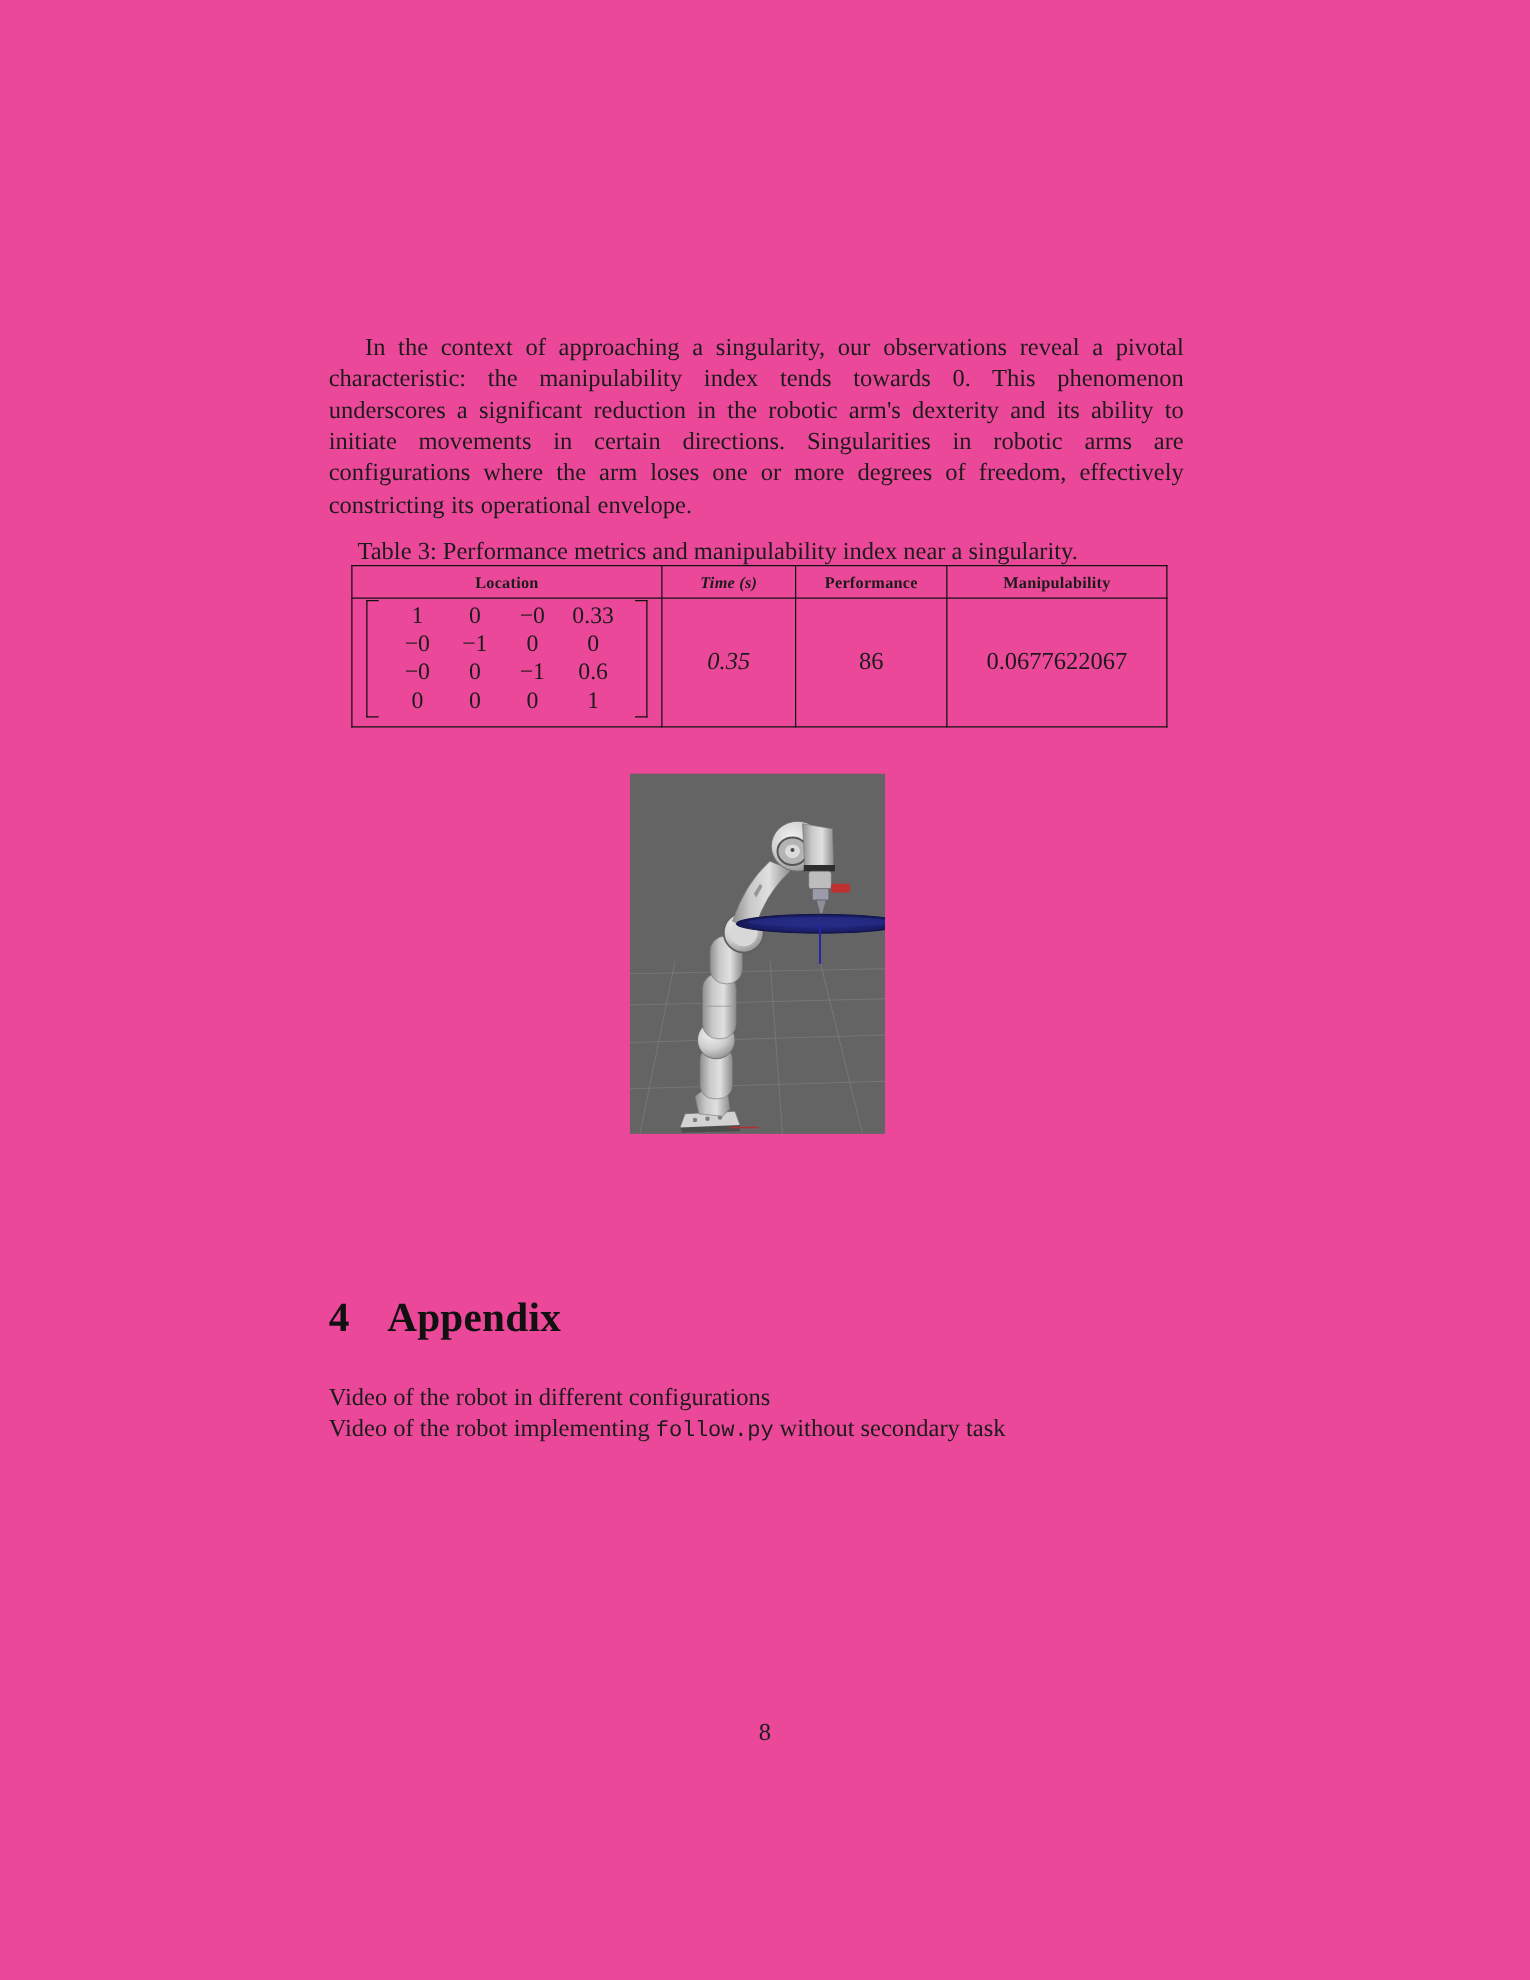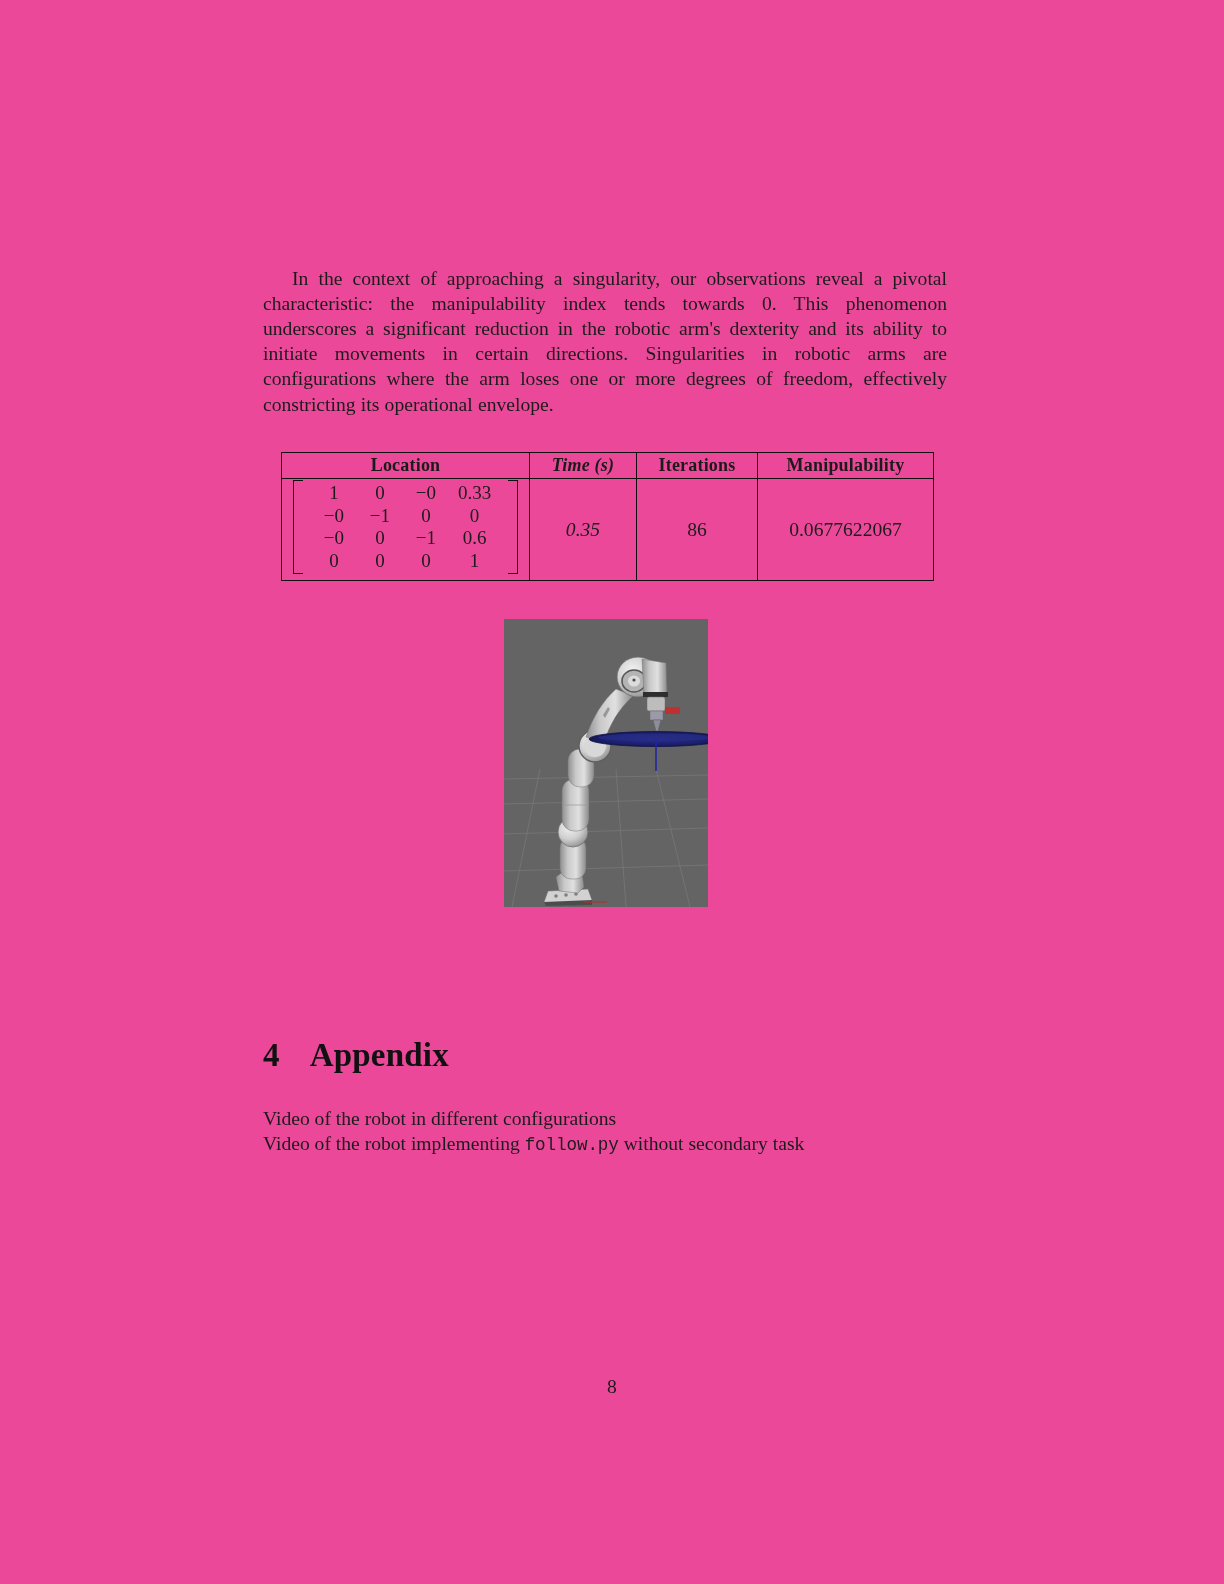--- a/index.html
+++ b/index.html
@@ -67,21 +67,21 @@
     font-weight: normal;
     font-size: 19.6px;
     color: #1b1b1b;
     text-align: center;
     vertical-align: middle;
   }
   table.metrics thead th {
     height: 25px;
     font-family: "Liberation Serif", "DejaVu Serif", serif;
     font-weight: bold;
-    font-size: 18px;
+    font-size: 13px;
     letter-spacing: 0.2px;
   }
   table.metrics tbody td {
     height: 94px;
   }
   .col-loc   { width: 247px; }
   .col-time  { width: 106px; font-style: italic; }
   .col-iter  { width: 120px; }
   .col-manip { width: 175px; }
 
@@ -183,28 +183,29 @@
     color: #1b1b1b;
   }
 </style>
 </head>
 <body>
 
 <div class="page">
 
   <p class="para">In the context of approaching a singularity, our observations reveal a pivotal characteristic: the manipulability index tends towards 0. This phenomenon underscores a significant reduction in the robotic arm's dexterity and its ability to initiate movements in certain directions. Singularities in robotic arms are configurations where the arm loses one or more degrees of freedom, effectively constricting its operational envelope.</p>
 
+  <div class="table-caption">Table 3: Performance metrics and manipulability index near a singularity.</div>
 
   <div class="tbl-wrap">
     <table class="metrics">
       <thead>
         <tr>
           <th class="col-loc">Location</th>
           <th class="col-time">Time (s)</th>
-          <th class="col-iter">Iterations</th>
+          <th class="col-iter">Performance</th>
           <th class="col-manip">Manipulability</th>
         </tr>
       </thead>
       <tbody>
         <tr>
           <td class="col-loc matrix-cell">
             <div class="matrix">
               <span class="bracket left"></span>
               <span class="bracket right"></span>
               <table class="mat">

